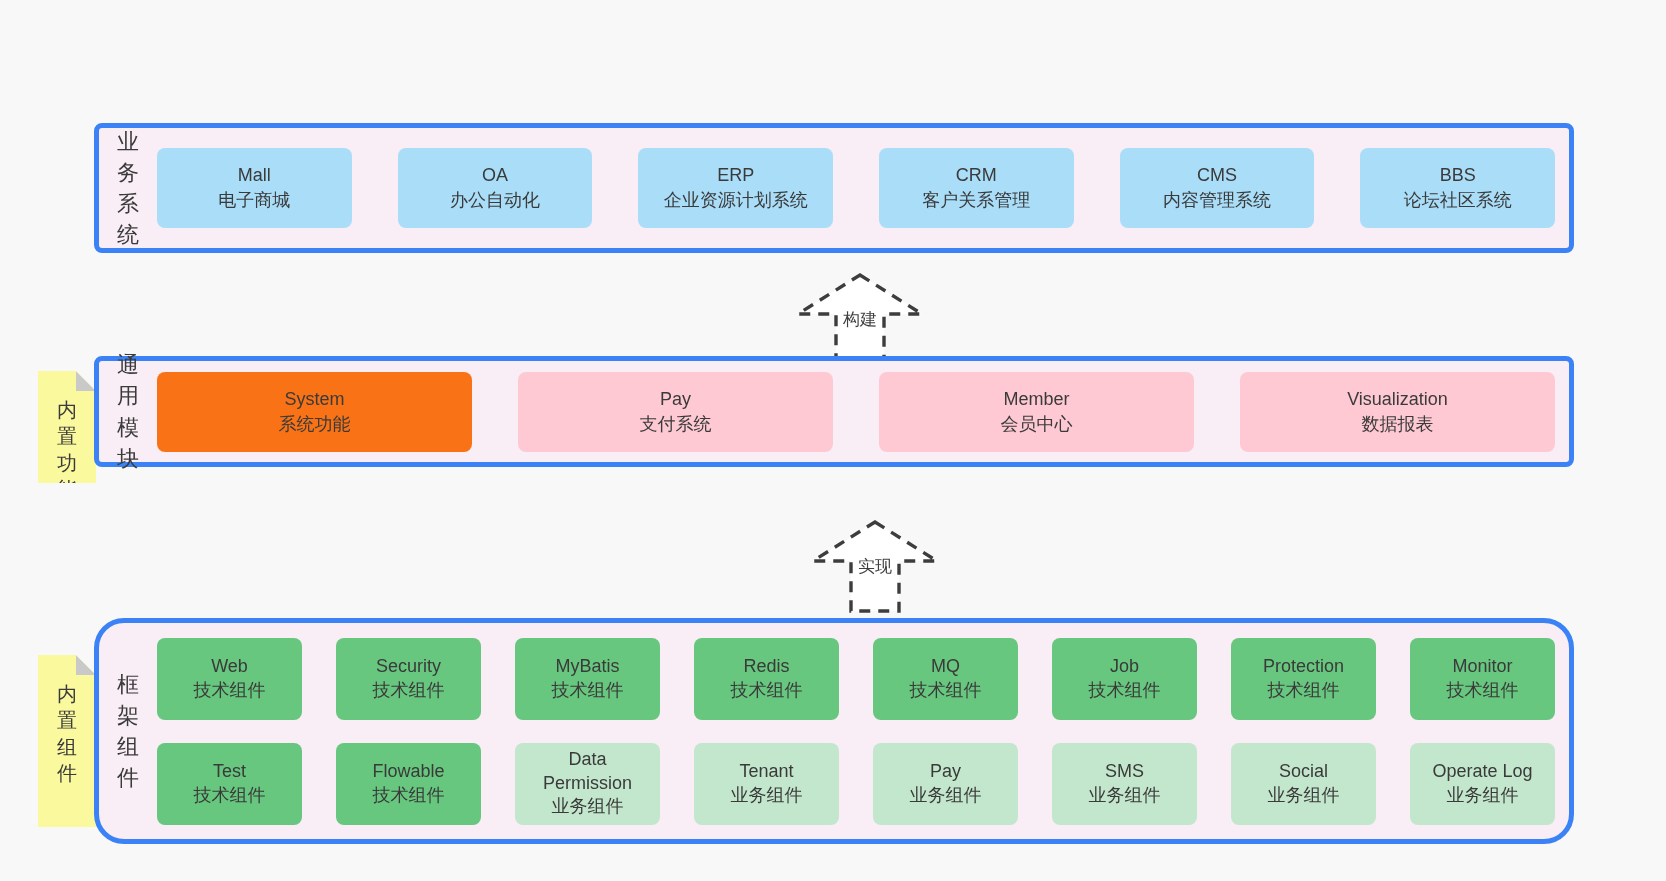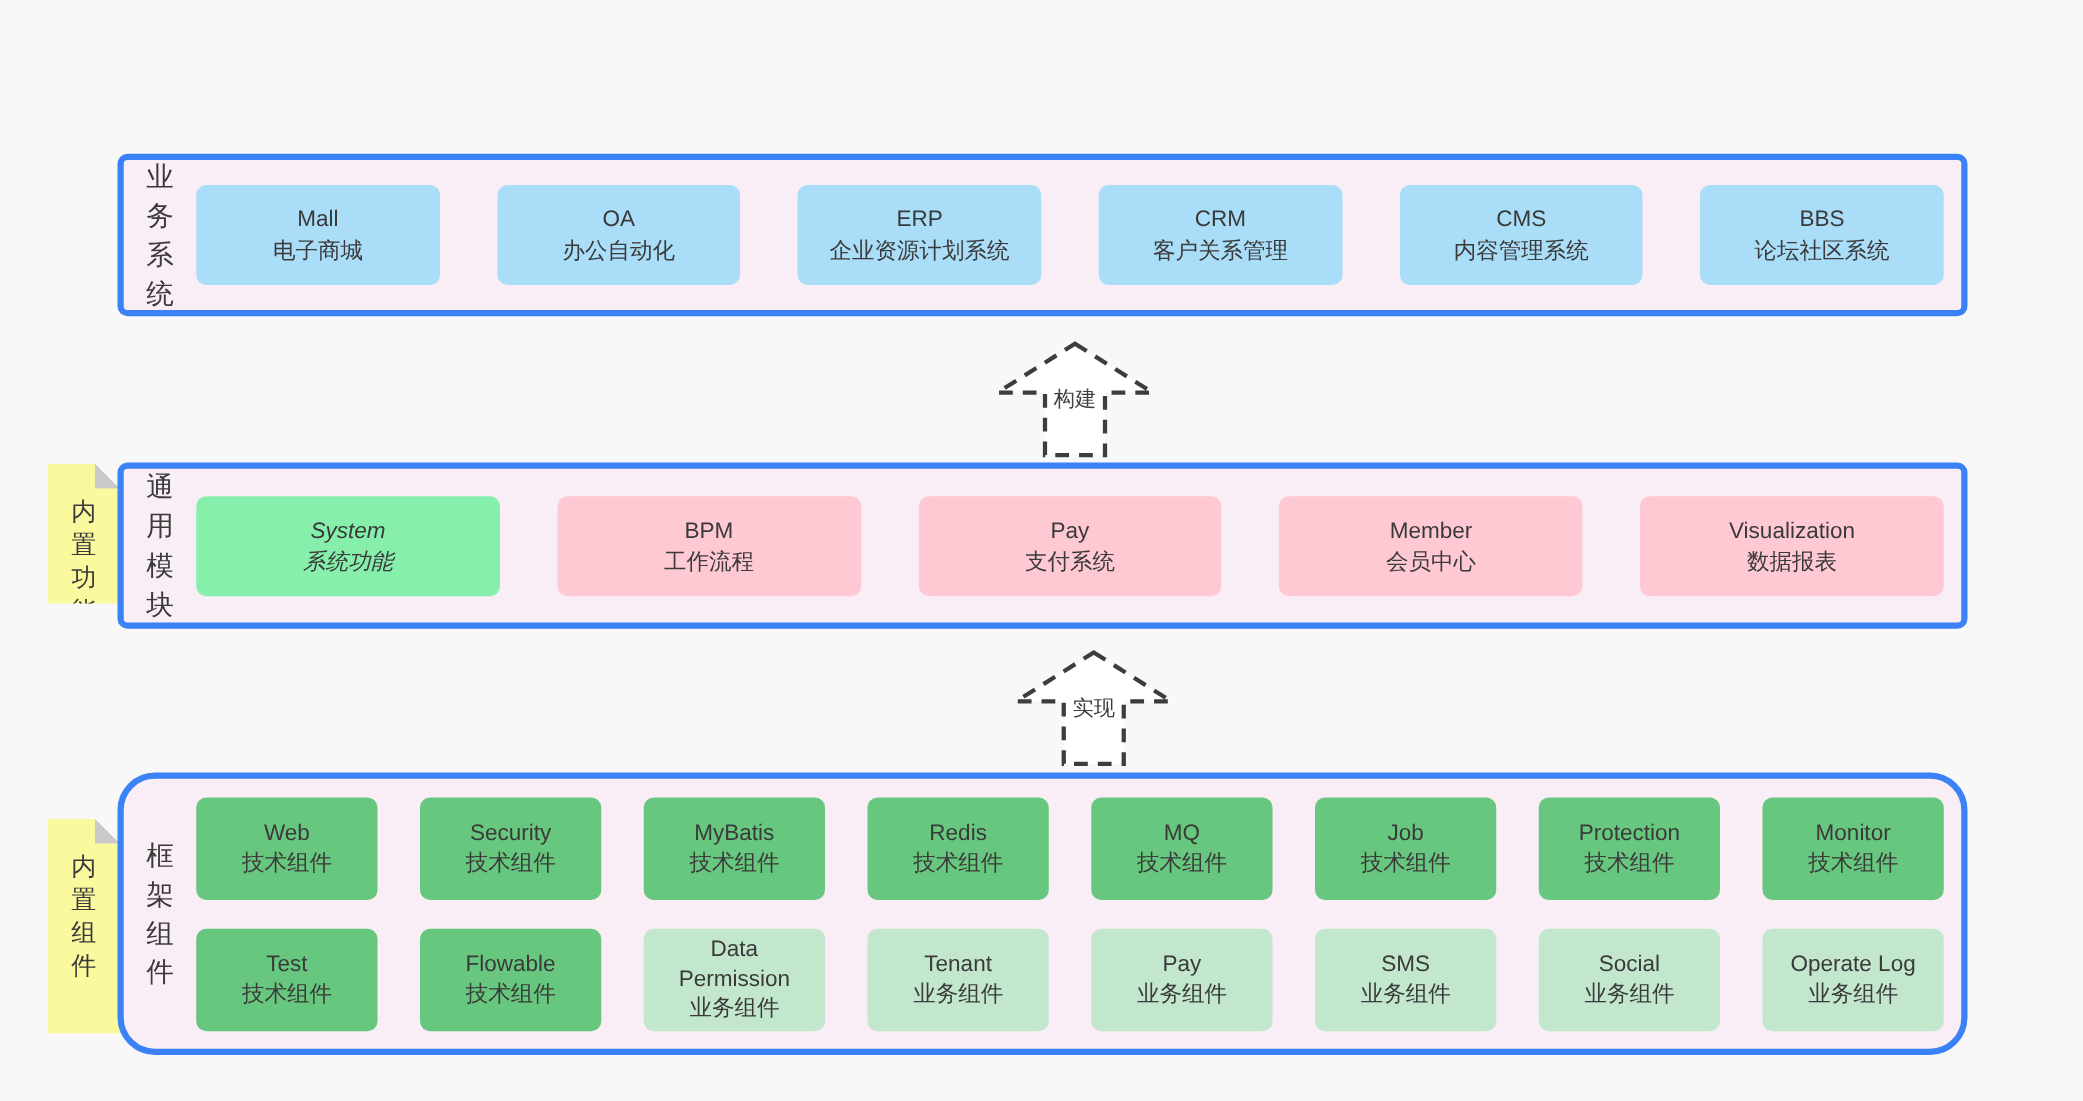--- a/index.html
+++ b/index.html
@@ -26,40 +26,40 @@
   .sticky2{top:371px;height:112px;}
   .sticky3{top:655px;height:172px;}
 
   
   .band{
     position:absolute;left:94px;width:1480px;box-sizing:border-box;
     background:#f9edf6;border:5px solid #3b82f6;border-radius:8px;
     display:flex;align-items:center;padding:0 14px;z-index:2;
   }
   .band1{top:123px;height:130px;}
-  .band2{top:370px;height:133px;}
+  .band2{top:356px;height:111px;}
   .band3{top:618px;height:226px;border-radius:30px;}
   .vlabel{
     flex:none;width:30px;margin-right:14px;font-size:22px;line-height:1.42;
     text-align:center;word-break:break-all;color:#3a3a3a;
   }
   .row{flex:1;display:flex;gap:46px;align-items:center;}
   .rows{flex:1;display:flex;flex-direction:column;gap:23px;}
   .rows .row{gap:34px;}
 
   
   .node{
     flex:1;height:80px;border-radius:8px;display:flex;flex-direction:column;
     justify-content:center;align-items:center;text-align:center;
     font-size:18px;line-height:1.38;color:#3a3a3a;padding:2px 8px;box-sizing:border-box;
   }
   .band3 .node{height:82px;line-height:1.3;}
   .node .t,.node .s{display:block;}
   .blue{background:#a9ddf8;}
-  .red{background:#86efac;font-style:italic;}
+  .red{background:#f97316;}
   .pink{background:#fec9d3;}
   .gdark{background:#67c77e;}
   .glight{background:#c3e7cc;}
 
   
   .arrow{position:absolute;width:130px;height:95px;z-index:2;}
   .arrow svg{display:block;}
   .arrow .alabel{
     position:absolute;top:36px;left:0;width:100%;text-align:center;
     font-size:17px;color:#3f3f3f;
@@ -117,24 +117,20 @@
   </div>
 
   <section class="band band2">
     <div class="vlabel">通用模块</div>
     <div class="row">
       <div class="node red">
         <span class="t">System</span>
         <span class="s">系统功能</span>
       </div>
       <div class="node pink">
-        <span class="t">BPM</span>
-        <span class="s">工作流程</span>
-      </div>
-      <div class="node pink">
         <span class="t">Pay</span>
         <span class="s">支付系统</span>
       </div>
       <div class="node pink">
         <span class="t">Member</span>
         <span class="s">会员中心</span>
       </div>
       <div class="node pink">
         <span class="t">Visualization</span>
         <span class="s">数据报表</span>

